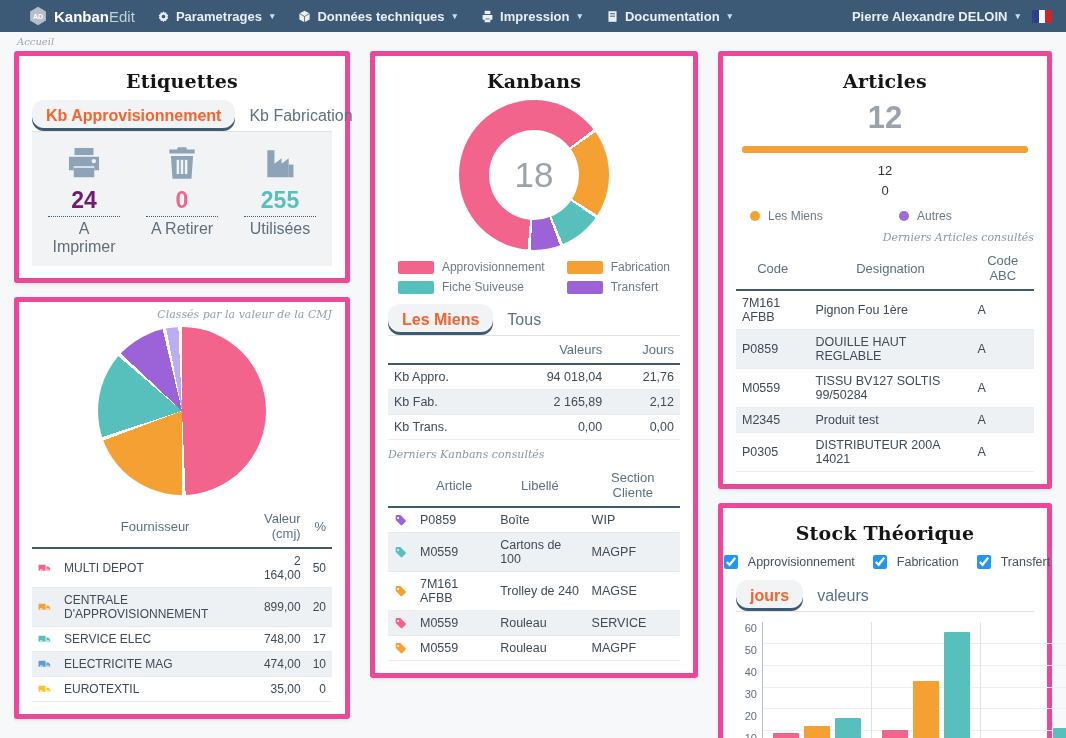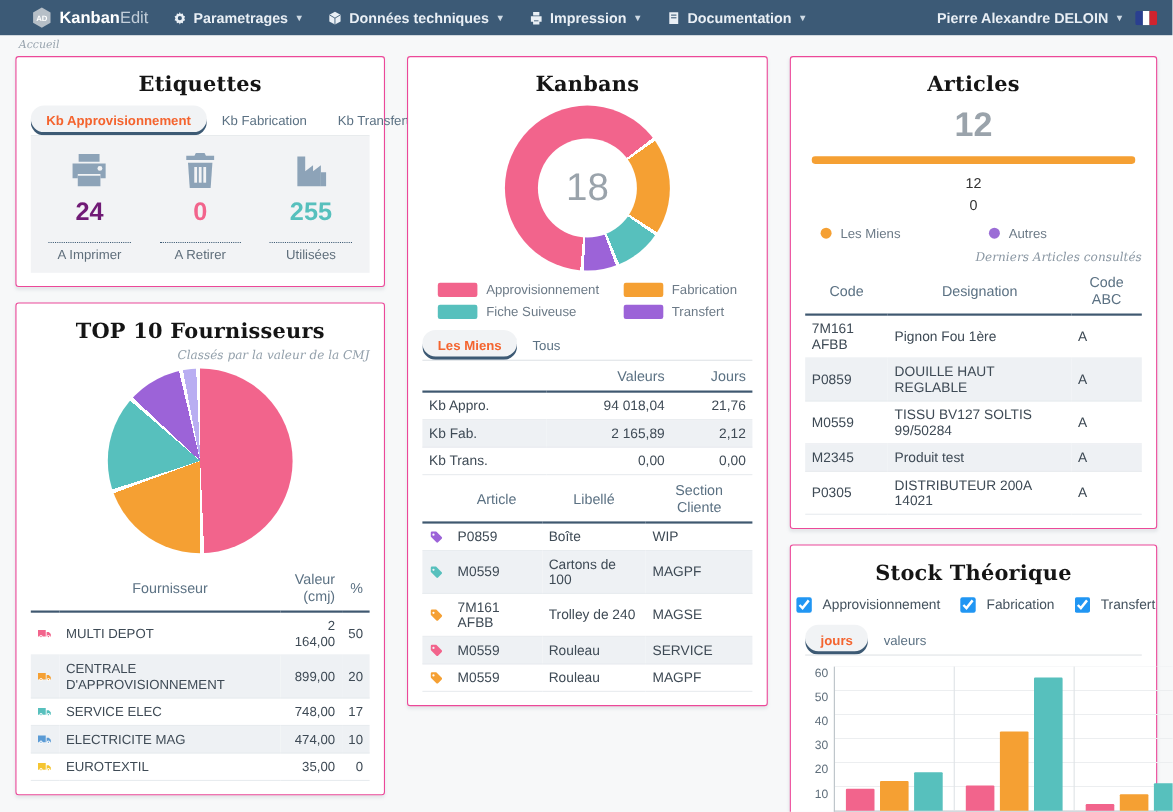--- a/index.html
+++ b/index.html
@@ -39,51 +39,51 @@
     padding:4px 0 2px 17px; flex:0 0 auto;
   }
 
   
   .grid {
     display:grid; grid-template-columns:336px 328px 334px; gap:20px;
     padding:2px 14px 0; align-items:start; flex:1 1 auto;
   }
   .col { display:flex; flex-direction:column; gap:14px; }
   .card {
-    background:#fff; border:1px solid #ec4899; border-radius:3px;
+    background:#fff; border:5px solid #ec4899; border-radius:3px;
     box-shadow:0 2px 3px rgba(110,125,140,.14);
     padding:10px 13px 12px;
   }
   .card-title {
     margin:4px 0 8px; text-align:center;
     font:700 19px "DejaVu Serif", serif; color:#151515; letter-spacing:.2px;
   }
   .subtitle {
     text-align:right; font:italic 11px "DejaVu Serif", serif; color:#93a0ab; margin:-4px 0 6px;
   }
   .muted-title { font:italic 11px "DejaVu Serif", serif; color:#8a97a3; margin:8px 0 3px; }
   .muted-title.right { text-align:right; }
 
   
   .tabs { display:flex; border-bottom:1px solid #dfe3e6; }
   .tab {
-    padding:7px 14px 6px; font-size:12px; color:#5b7183; cursor:pointer; white-space:nowrap;border-radius:12px;
+    padding:7px 14px 6px; font-size:16px; color:#5b7183; cursor:pointer; white-space:nowrap;border-radius:12px;
   }
   .tab.active {
     background:#f1f3f5; color:#f4642f; font-weight:bold;
     box-shadow:inset 0 -3px 0 #3d5a74;
   }
 
   
   .stats { display:flex; background:#f2f3f5; padding:12px 6px 10px; gap:6px; }
   .stat { flex:1; text-align:center; }
   .stat .ic svg { width:44px; height:38px; margin:0 auto; fill:#8da3b8; }
   .stat-num { font-size:23px; font-weight:bold; margin-top:5px; }
   .stat-label {
-    font-size:12px; color:#5f6e7b; margin:14px 10px 0; padding-top:3px;
+    font-size:16px; color:#5f6e7b; margin:2px 10px 0; padding-top:3px;
     border-top:1px dotted #3d5a74;
   }
 
   
   table { width:100%; border-collapse:collapse; font-size:12.5px; }
   thead th {
     color:#5b7183; font-weight:normal; font-size:13px;
     padding:6px 6px; border-bottom:2px solid #3f5870; text-align:center;
   }
   tbody td { padding:5px 6px; color:#3e4a55; border-bottom:1px solid #e8ecef; }
@@ -277,21 +277,20 @@
                 <path d="M17.5 21h3V13h-3z"></path>
               </svg>
           </div>
           <div class="stat-num" style="color: rgb(87, 192, 189);">255</div>
           <div class="stat-label">Utilisées</div>
         </div>
       </div>
     </div>
 
     <div class="card">
-      <h2 class="card-title">TOP 10 Fournisseurs</h2>
       <div class="subtitle">Classés par la valeur de la CMJ</div>
       <div class="pie-wrap">
         <div class="pie" style="background: conic-gradient(rgb(242, 100, 140) 0%, rgb(242, 100, 140) 49.3%, rgb(255, 255, 255) 49.3%, rgb(255, 255, 255) 50%, rgb(245, 160, 51) 50%, rgb(245, 160, 51) 69.3%, rgb(255, 255, 255) 69.3%, rgb(255, 255, 255) 70%, rgb(87, 192, 189) 70%, rgb(87, 192, 189) 86.3%, rgb(255, 255, 255) 86.3%, rgb(255, 255, 255) 87%, rgb(156, 99, 216) 87%, rgb(156, 99, 216) 96.3%, rgb(255, 255, 255) 96.3%, rgb(255, 255, 255) 97%, rgb(185, 174, 242) 97%, rgb(185, 174, 242) 99.3%, rgb(255, 255, 255) 99.3%, rgb(255, 255, 255) 100%);"></div>
       </div>
       <table class="t10">
         <thead>
           <tr>
             <th class="icn"></th>
             <th>Fournisseur</th>
             <th class="r">
@@ -406,20 +405,21 @@
               <td class="r">2 165,89</td>
               <td class="r">2,12</td>
             </tr>
           <tr>
               <td class="l">Kb Trans.</td>
               <td class="r">0,00</td>
               <td class="r">0,00</td>
             </tr>
         </tbody>
       </table>
+      <div class="muted-title">Derniers Kanbans consultés</div>
       <table>
         <thead>
           <tr>
               <th class="icn"></th>
               <th>Article</th>
               <th>Libellé</th>
               <th>Section Cliente</th>
             </tr>
         </thead>
         <tbody>

